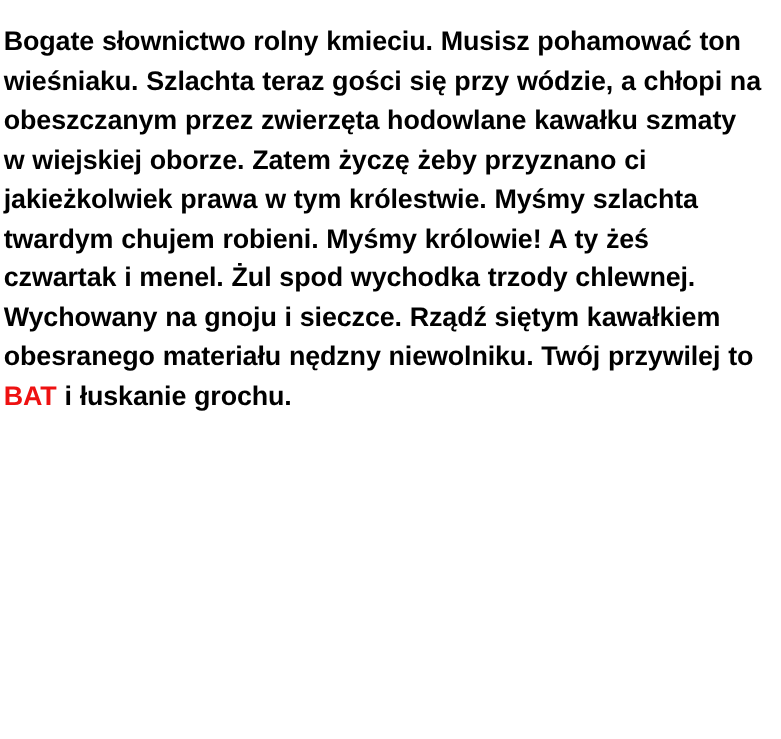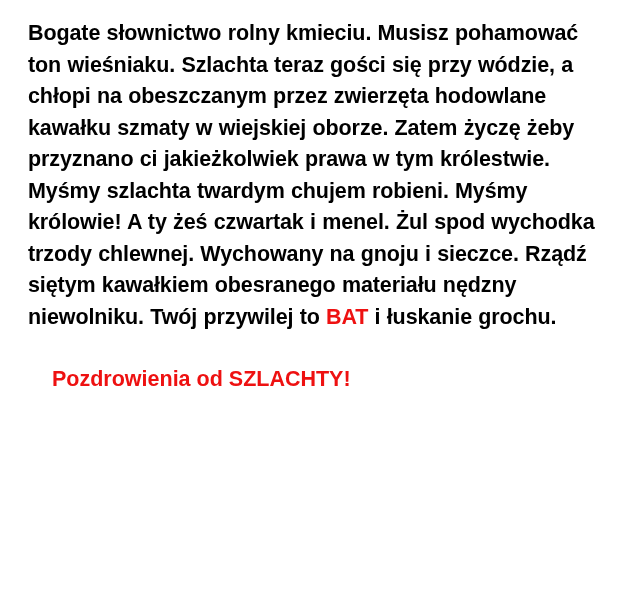--- a/index.html
+++ b/index.html
@@ -12,21 +12,21 @@
     height: 591px;
     overflow: hidden;
     font-family: "Liberation Sans", sans-serif;
   }
   .page {
     position: relative;
     width: 625px;
     height: 591px;
     background: #ffffff;
     box-sizing: border-box;
-    padding: 18px 14px 0 28px;
+    padding: 18px 14px 0 3px;
   }
   .body-text {
     font-family: "Liberation Sans", sans-serif;
     font-size: 21.5px;
     font-weight: bold;
     line-height: 31.5px;
     color: #000000;
     letter-spacing: -0.1px;
     word-spacing: 0.4px;
     text-align: left;
@@ -45,14 +45,13 @@
     color: #ee1111;
   }
 </style>
 </head>
 <body>
 
 <div class="page">
   <p class="body-text">
     <span>Bogate słownictwo rolny kmieciu. Musisz pohamować ton wieśniaku. Szlachta teraz gości się przy wódzie, a chłopi na obeszczanym przez zwierzęta hodowlane kawałku szmaty w wiejskiej oborze. Zatem życzę żeby przyznano ci jakieżkolwiek prawa w tym królestwie. Myśmy szlachta twardym chujem robieni. Myśmy królowie! A ty żeś czwartak i menel. Żul spod wychodka trzody chlewnej. Wychowany na gnoju i sieczce. Rządź siętym kawałkiem obesranego materiału nędzny niewolniku. Twój przywilej to </span><span class="highlight">BAT</span><span> i łuskanie grochu.</span>
   </p>
-  <p class="signature">Pozdrowienia od SZLACHTY!</p>
 </div>
 
 </body></html>

